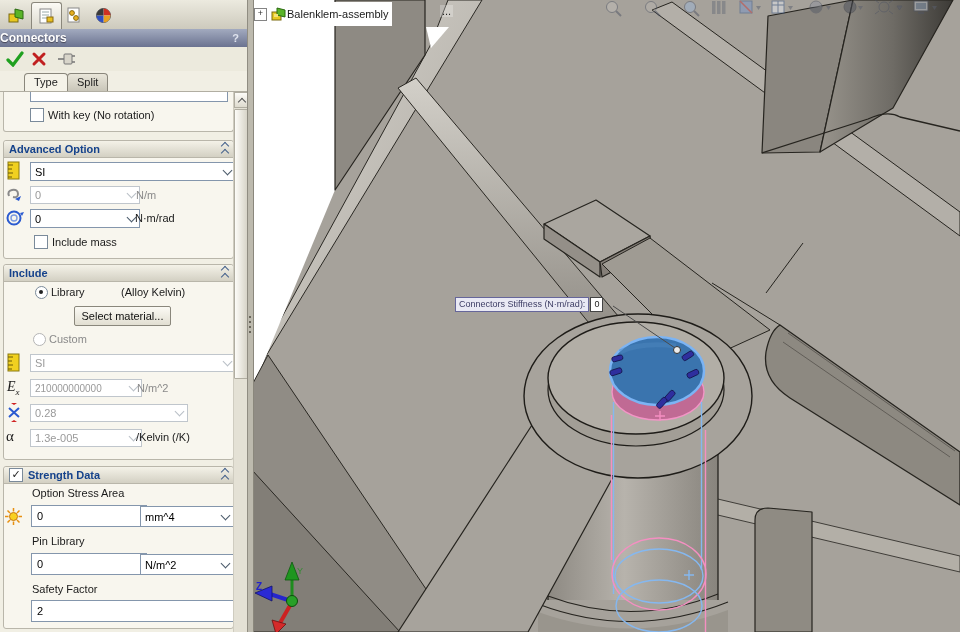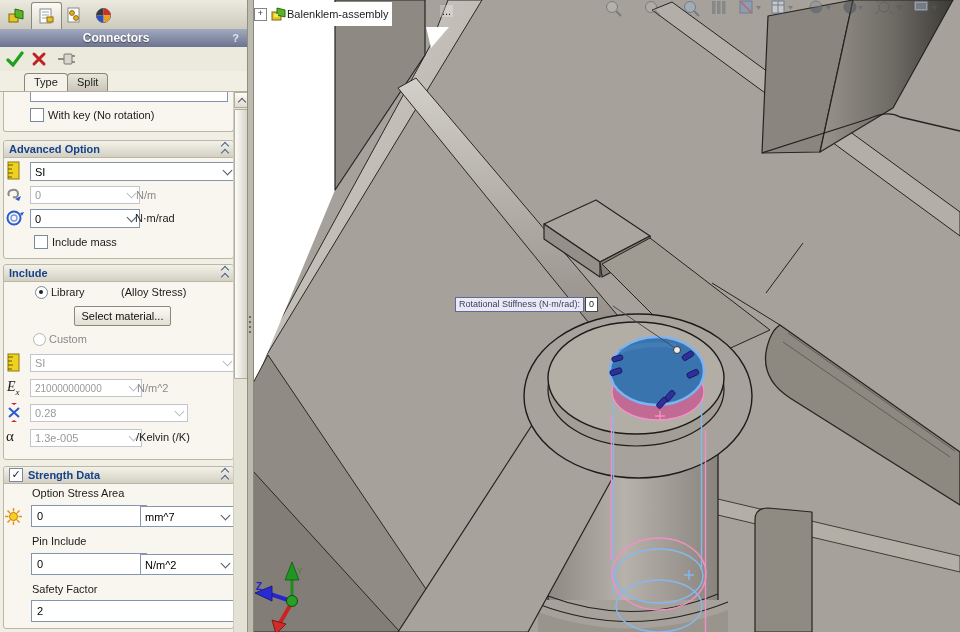--- a/index.html
+++ b/index.html
@@ -8,21 +8,21 @@
   .abs{position:absolute;}
   
   #panel{left:0;top:0;width:247px;height:632px;background:#f1efe4;}
   #mgr-tabs{left:0;top:0;width:247px;height:29px;
     background:linear-gradient(#eceadf,#cdcabd);border-bottom:1px solid #98958a;}
   .mtab{position:absolute;top:2px;width:29px;height:26px;border-radius:3px 3px 0 0;
     display:flex;align-items:center;justify-content:center;}
   .mtab.active{background:linear-gradient(#fbfaf5,#dcd9cd);border:1px solid #8a877c;border-bottom:none;}
   #pm-header{left:0;top:29px;width:247px;height:18px;
     background:linear-gradient(#a2aabf,#6b7390);display:flex;align-items:center;}
-  #pm-title{flex:1;text-align:center;color:#fff;font-weight:bold;font-size:12px;
+  #pm-title{flex:1;text-align:left;color:#fff;font-weight:bold;font-size:12px;
     text-shadow:0 1px 1px #445;}
   #pm-help{color:#dfe3ee;font-size:11px;font-weight:bold;margin-right:8px;}
   #pm-actions{left:0;top:47px;width:247px;height:24px;background:#eceadd;}
   #page-tabs{left:0;top:71px;width:247px;height:20px;border-bottom:1px solid #b1aea2;}
   .ptab{position:absolute;bottom:0;height:17px;padding:0 9px;font-size:11px;color:#222;
     border:1px solid #8a877c;border-bottom:none;border-radius:4px 4px 0 0;line-height:17px;margin-left:20px;}
   .ptab.active{background:#f5f3e9;z-index:2;}
   .ptab.inactive{background:linear-gradient(#e9e6da,#c9c6b9);}
   
   .grp{position:absolute;left:3px;width:229px;border:1px solid #b9b6aa;border-radius:3px;
@@ -261,21 +261,21 @@
   <svg width="16" height="14">
     <rect x="1" y="5" width="9" height="8" fill="#e8c820" stroke="#7a6a10"></rect>
     <polygon points="6,1 14,3 14,10 6,8" fill="#5ab428" stroke="#2a6a10"></polygon>
     <rect x="3" y="7" width="4" height="3" fill="#f4e27a"></rect>
   </svg>
   <span id="tree-lbl">Balenklem-assembly</span>
 </div>
 <div id="tree-more" class="abs">...</div>
 
 <div id="tooltip" class="abs">
-  <span id="tt-main">Rotational Stiffness (N·m/rad):</span>
+  <span id="tt-main">Connectors Stiffness (N·m/rad):</span>
   <span id="tt-val">0</span>
 </div>
 
 <div id="panel" class="abs">
 
   <div id="mgr-tabs" class="abs">
     <div class="mtab" style="left:2px">
       <svg width="17" height="17">
         <rect x="1" y="7" width="9" height="8" fill="#e8c820" stroke="#7a6a10"></rect>
         <polygon points="7,2 15,4 15,12 7,10" fill="#5ab428" stroke="#2a6a10"></polygon>
@@ -378,21 +378,21 @@
     <div class="grp-h">
       <b>Include</b>
       <span class="chevs">
           <i></i>
           <i></i>
         </span>
     </div>
   </div>
   <span class="radio sel" style="left:35px;top:286px"></span>
   <span class="lbl" style="left:51px;top:286px">Library</span>
-  <span class="lbl" style="left:121px;top:286px">(Alloy Stress)</span>
+  <span class="lbl" style="left:121px;top:286px">(Alloy Kelvin)</span>
   <button class="btn" style="left:74px;top:306px;width:97px;height:20px">Select material...</button>
   <span class="radio dis" style="left:33px;top:333px"></span>
   <span class="lbl gray" style="left:49px;top:333px">Custom</span>
   <svg class="abs" style="left:7px;top:353px" width="13" height="19">
     <rect x="1" y="1" width="11" height="17" fill="#f0d020" stroke="#8a7a10"></rect>
     <path d="M1,4 h5 M1,8 h4 M1,12 h5 M1,16 h4" stroke="#6a5a08" stroke-width="1"></path>
   </svg>
   <div class="combo dis" style="left:30px;top:354px;width:196px;height:16px">
     <span>SI</span>
       <span class="chev lt"></span>
@@ -431,24 +431,24 @@
   </div>
   <span class="lbl" style="left:32px;top:487px">Option Stress Area</span>
   <svg class="abs" style="left:4px;top:507px" width="19" height="19">
     <circle cx="9.5" cy="9.5" r="4" fill="#f8d020" stroke="#c87810"></circle>
     <g stroke="#e89010" stroke-width="1.5">
       <path d="M9.5,1 v3.5 M9.5,14.5 v3.5 M1,9.5 h3.5 M14.5,9.5 h3.5 M3.5,3.5 l2.5,2.5 M13,13 l2.5,2.5 M15.5,3.5 L13,6 M6,13 l-2.5,2.5"></path>
     </g>
   </svg>
   <div class="tin" style="left:31px;top:505px;width:104px;height:20px">0</div>
   <div class="combo" style="left:140px;top:506px;width:84px;height:19px">
-    <span>mm^7</span>
+    <span>mm^4</span>
       <span class="chev"></span>
   </div>
-  <span class="lbl" style="left:32px;top:535px">Pin Include</span>
+  <span class="lbl" style="left:32px;top:535px">Pin Library</span>
   <div class="tin" style="left:31px;top:553px;width:104px;height:20px">0</div>
   <div class="combo" style="left:140px;top:554px;width:84px;height:19px">
     <span>N/m^2</span>
       <span class="chev"></span>
   </div>
   <span class="lbl" style="left:32px;top:583px">Safety Factor</span>
   <div class="tin" style="left:31px;top:600px;width:194px;height:20px">2</div>
 
   <div id="sb" class="abs">
     <div id="sb-up">

